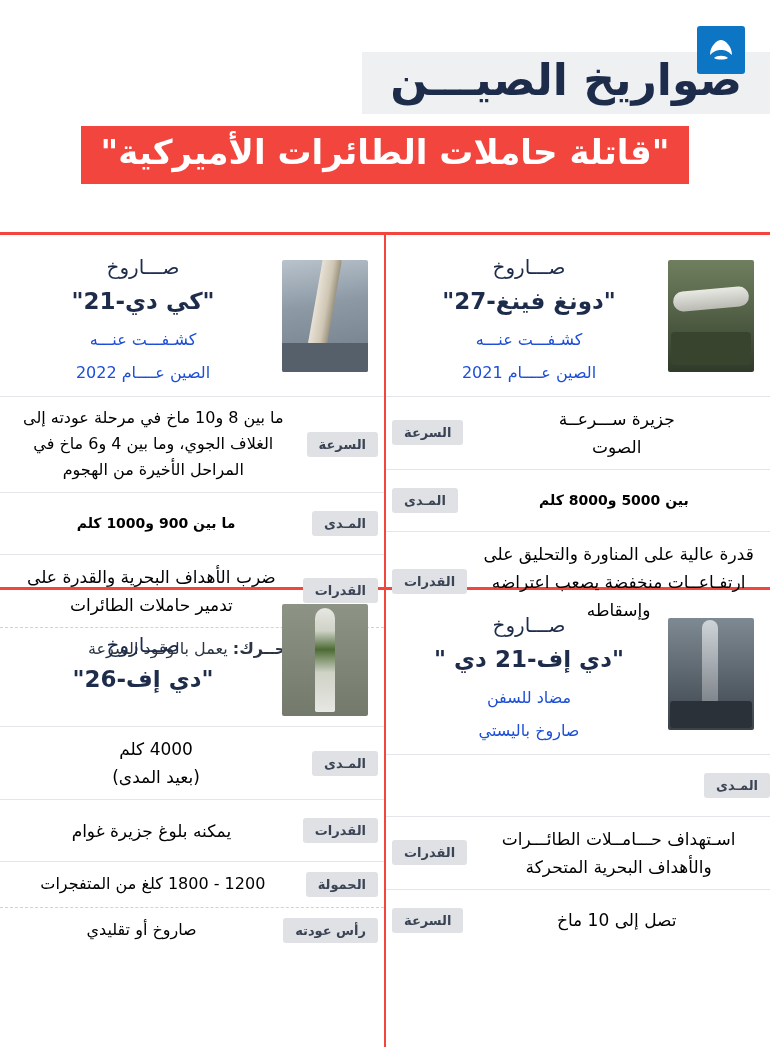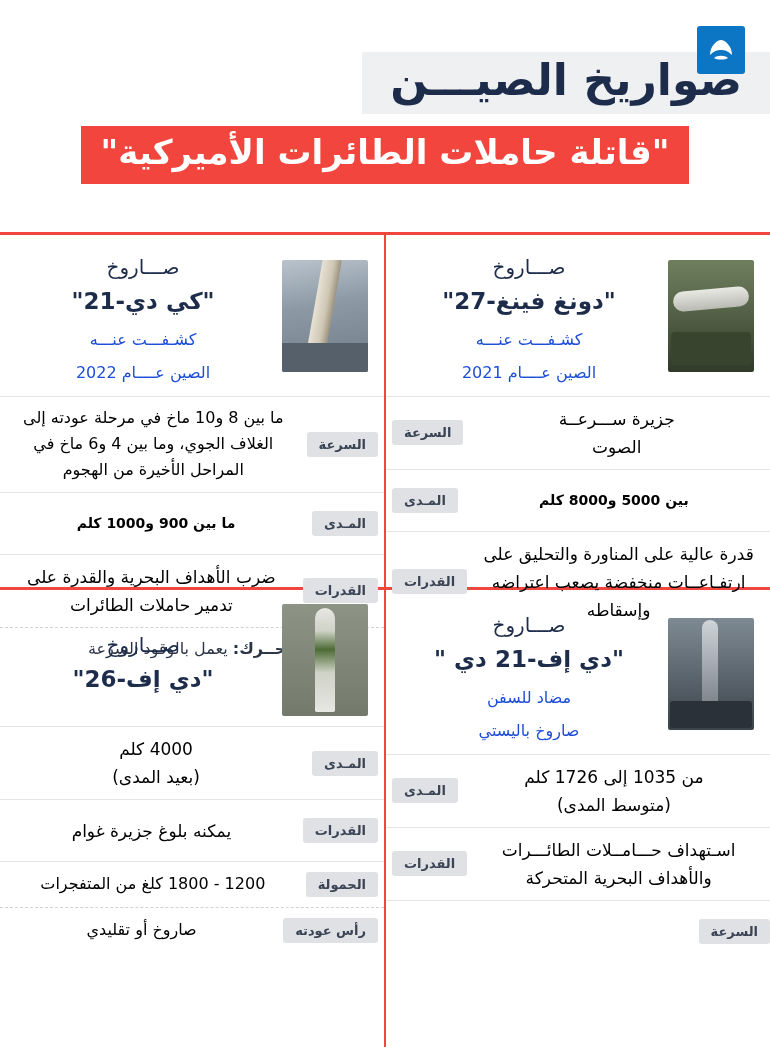--- a/index.html
+++ b/index.html
@@ -309,31 +309,28 @@
       <div class="photo p4"></div>
       <div class="mtext">
         <div class="m-kind">صـــاروخ</div>
         <div class="m-name">"دي إف-21 دي "</div>
         <div class="m-note tight">مضاد للسفن</div>
         <div class="m-note tight">صاروخ باليستي</div>
       </div>
     </div>
     <div class="rows">
       <div class="row first">
-        <div class="rv">
-          <div class="inline-b">من 1035 إلى 1726 كلم</div>
-          <div>(متوسط المدى)</div>
-        </div>
         <div class="tag">المـدى</div>
       </div>
       <div class="row">
         <div class="rv">اسـتهداف حـــامــلات الطائـــرات والأهداف البحرية المتحركة</div>
         <div class="tag">القدرات</div>
       </div>
       <div class="row">
+        <div class="rv">تصل إلى 10 ماخ</div>
         <div class="tag">السرعة</div>
       </div>
     </div>
   </div>
 
   <div class="quad q-bl">
     <div class="mcard">
       <div class="photo p3"></div>
       <div class="mtext">
         <div class="m-kind">صـــاروخ</div>

